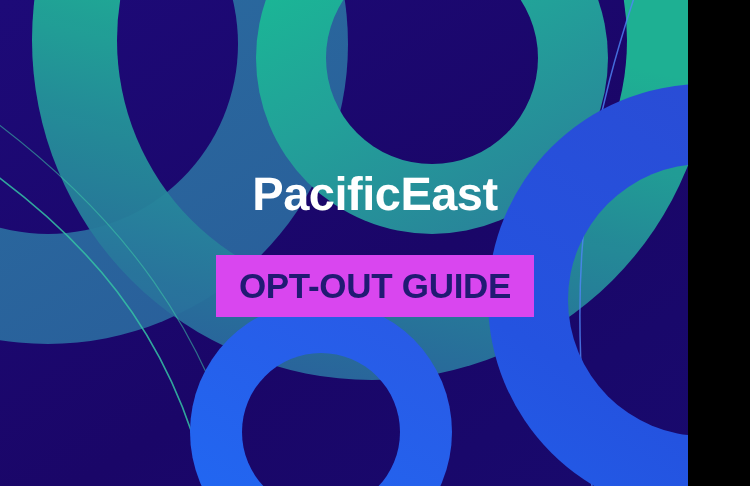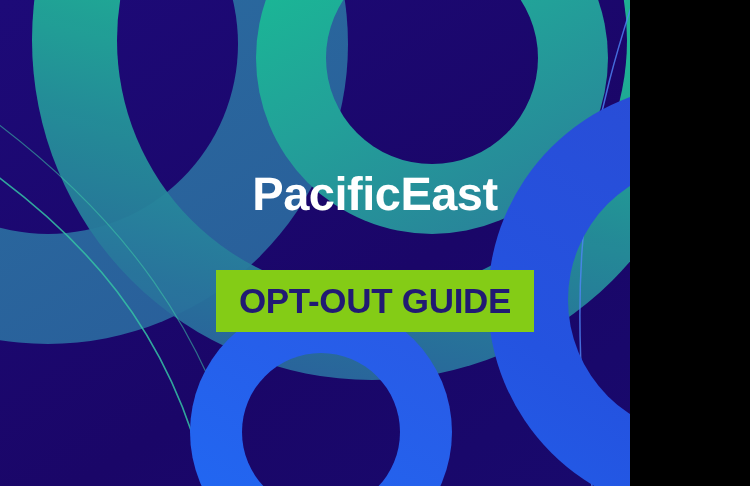--- a/index.html
+++ b/index.html
@@ -2,21 +2,21 @@
 <html><head>
 <meta charset="utf-8">
 <style>
   html, body {
     margin: 0;
     padding: 0;
     background: #000;
   }
   #canvas {
     position: relative;
-    width: 630px;
+    width: 688px;
     height: 486px;
     overflow: hidden;
     background: #1d0a78;
     font-family: "Liberation Sans", sans-serif;
   }
   #canvas svg.bg {
     position: absolute;
     left: 0;
     top: 0;
     width: 750px;
@@ -34,24 +34,24 @@
     font-weight: bold;
     font-size: 47px;
     letter-spacing: -0.5px;
     line-height: 56px;
     white-space: nowrap;
     text-rendering: geometricPrecision;
   }
   .guide-banner {
     position: absolute;
     left: 216px;
-    top: 270px;
+    top: 255px;
     width: 318px;
     height: 62px;
-    background: #84cc16;
+    background: #d946ef;
     display: flex;
     align-items: center;
     justify-content: center;
   }
   .guide-banner-label {
     color: #211a73;
     font-family: "Liberation Sans", sans-serif;
     font-weight: bold;
     font-size: 35px;
     letter-spacing: -0.3px;

